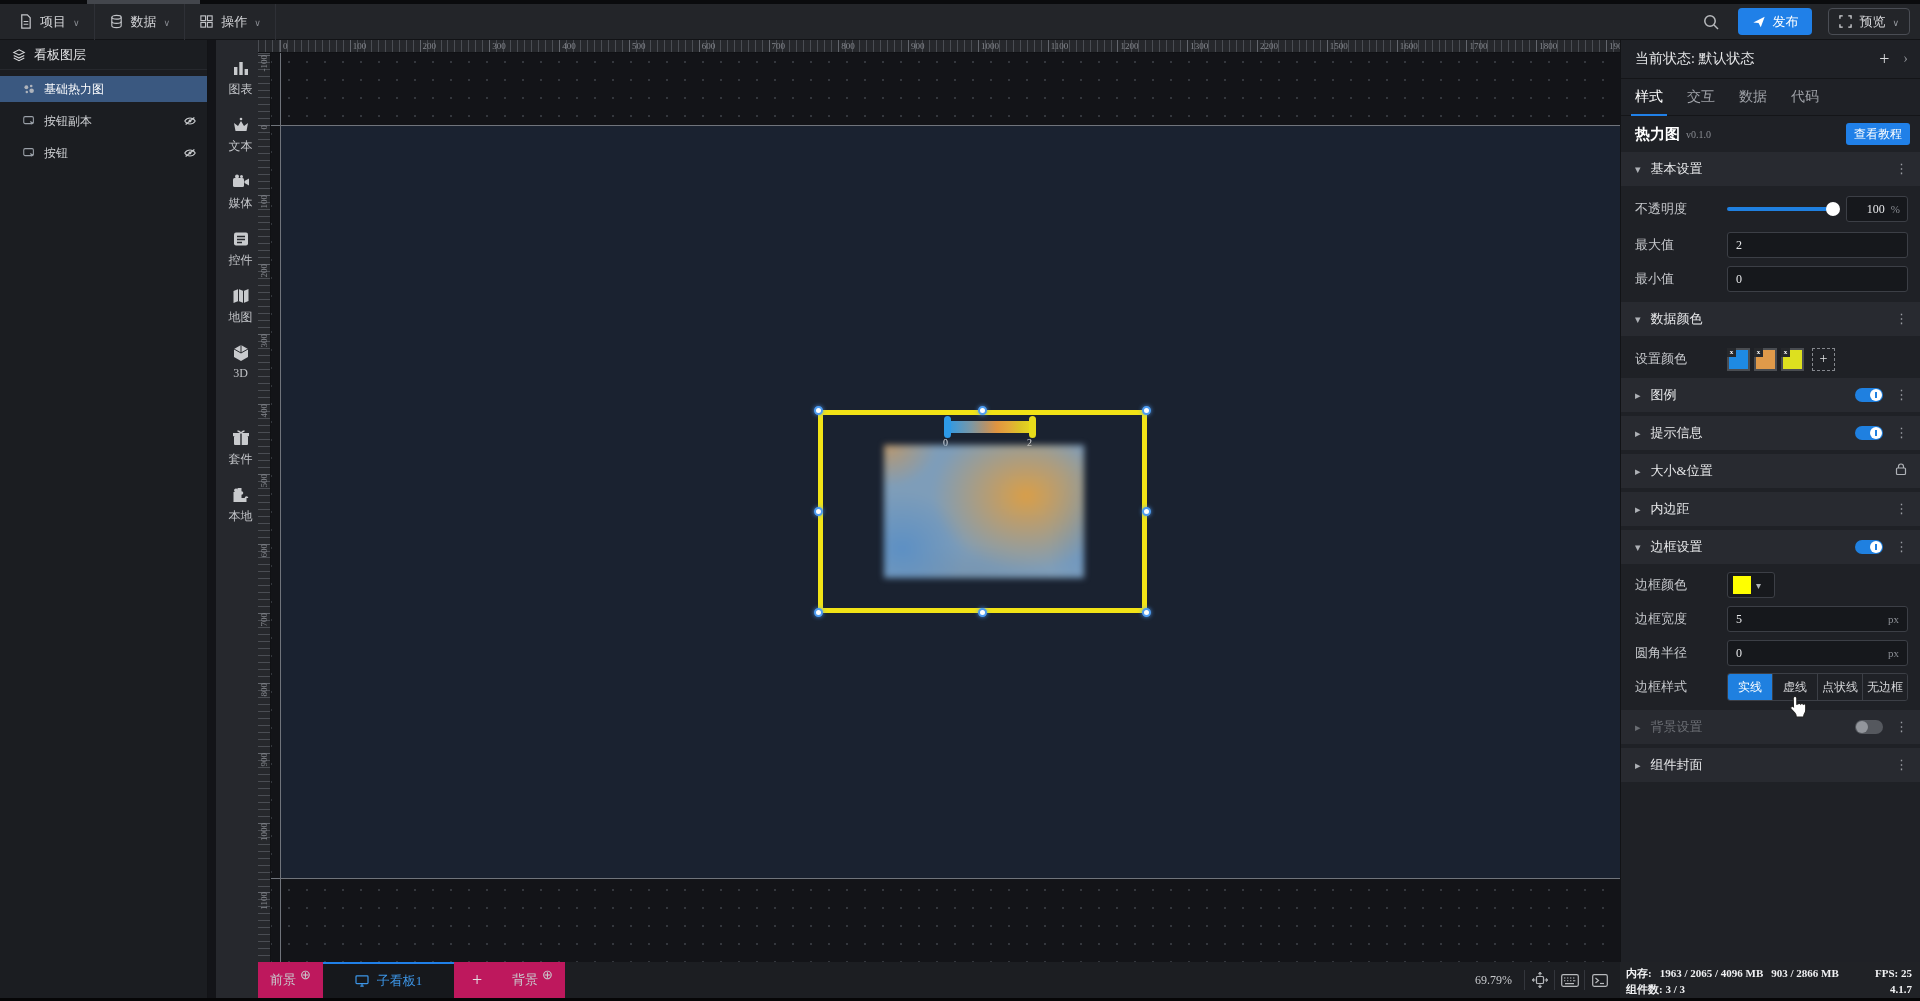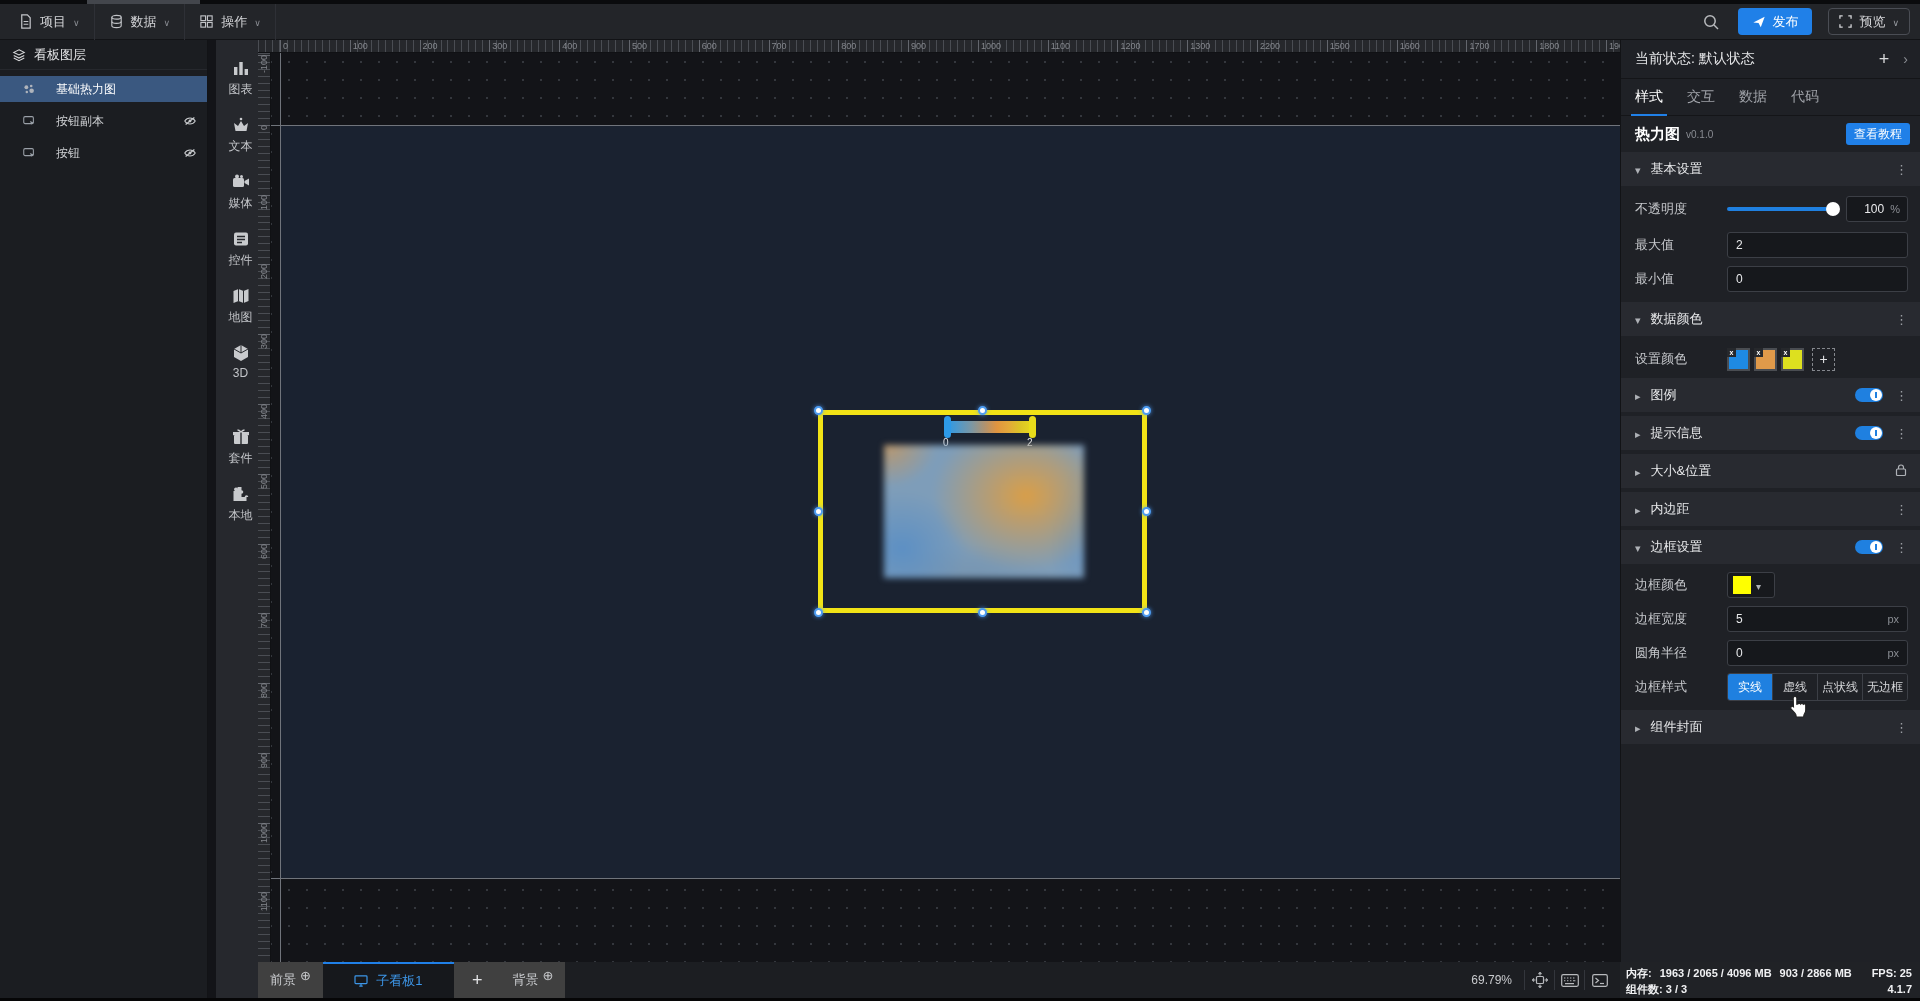--- a/index.html
+++ b/index.html
@@ -1,18 +1,18 @@
 <!DOCTYPE html>
 <html><head>
 <meta charset="utf-8">
 <style>
   * { margin:0; padding:0; box-sizing:border-box; }
   html,body { width:1920px; height:1001px; background:#000; }
   body { font-family:"Liberation Sans","DejaVu Sans",sans-serif; color:#d8d9db; font-size:13px; overflow:hidden; }
-  .app { position:relative; width:1920px; height:1001px; background:#131418; overflow:hidden; }
+  .app { position:relative; width:1920px; height:1001px; background:#131418; overflow:hidden;font-family:Liberation Serif, serif; }
 
   
   .win-strip { position:absolute; left:0; top:0; width:1920px; height:4px; background:#0a0b0d; }
   .win-strip .seg { position:absolute; left:87px; top:0; width:113px; height:4px; background:#43464c; }
 
   
   .topbar { position:absolute; left:0; top:4px; width:1920px; height:36px; background:#232529; border-bottom:1px solid #121316; display:flex; align-items:center; }
   .menu { display:flex; align-items:center; gap:7px; height:36px; padding:0 14px; border-right:1px solid #2e3036; cursor:pointer; }
   .menu:first-child { padding-left:18px; }
   .menu .mlabel { color:#d4d5d8; font-size:13px; }
@@ -21,21 +21,21 @@
   .micon svg { width:15px; height:15px; }
   .topbar-right { margin-left:auto; display:flex; align-items:center; gap:16px; padding-right:10px; }
   .search-btn { width:22px; height:22px; display:flex; align-items:center; justify-content:center; cursor:pointer; }
   .btn-publish { display:flex; align-items:center; gap:6px; background:#2080e8; color:#fff; border-radius:4px; height:27px; padding:0 14px; font-size:13px; cursor:pointer; }
   .btn-preview { display:flex; align-items:center; gap:7px; border:1px solid #4a4d54; color:#d4d5d8; border-radius:4px; height:27px; padding:0 10px; font-size:13px; cursor:pointer; }
   .btn-preview .chev::before { content:"∨"; font-size:9px; color:#9a9da3; }
 
   
   .layers { position:absolute; left:0; top:40px; width:208px; height:958px; background:#1b1d21; border-right:1px solid #121316; }
   .layers-header { display:flex; align-items:center; gap:8px; height:30px; padding:0 12px; color:#e2e3e5; font-size:13px; border-bottom:1px solid #26282d; }
-  .layer-row { display:flex; align-items:center; gap:20px; height:26px; margin:6px 0 6px 0; padding:0 10px 0 22px; color:#cfd1d4; font-size:12px; cursor:pointer; }
+  .layer-row { display:flex; align-items:center; gap:8px; height:26px; margin:6px 0 6px 0; padding:0 10px 0 22px; color:#cfd1d4; font-size:12px; cursor:pointer; }
   .layer-row.selected { background:#3a5880; color:#fff; }
   .layer-row .eye { margin-left:auto; display:flex; }
   .licon { width:14px; height:14px; display:inline-flex; flex:none; }
 
   
   .toolcol { position:absolute; left:216px; top:40px; width:50px; height:958px; background:#26282d; border-right:1px solid #121316; display:flex; flex-direction:column; align-items:center; padding-top:10px; }
   .tool-item { display:flex; flex-direction:column; align-items:center; gap:3px; width:50px; padding:8px 0 9px 0; color:#c2c4c8; font-size:12px; cursor:pointer; }
   .tool-item svg { width:20px; height:20px; }
   .tool-gap { height:30px; }
 
@@ -74,21 +74,21 @@
              background-image:
                radial-gradient(130px 105px at 71% 38%, rgba(222,158,66,.95), rgba(222,158,66,0) 72%),
                radial-gradient(70px 60px at 2% 0%, rgba(205,150,85,.75), rgba(205,150,85,0) 70%),
                radial-gradient(95px 85px at 9% 78%, rgba(84,140,198,.8), rgba(84,140,198,0) 68%),
                radial-gradient(60px 110px at 100% 62%, rgba(96,146,198,.75), rgba(96,146,198,0) 65%),
                radial-gradient(55px 45px at 99% 3%, rgba(110,155,205,.7), rgba(110,155,205,0) 65%),
                radial-gradient(140px 60px at 42% 102%, rgba(112,142,170,.6), rgba(112,142,170,0) 62%); }
 
   
   .bottombar { position:absolute; left:258px; top:962px; width:1362px; height:36px; background:#1c1e22; display:flex; align-items:stretch; }
-  .bb-left { display:flex; align-items:stretch; background:#404040; }
+  .bb-left { display:flex; align-items:stretch; background:#be185d; }
   .bb-block { display:flex; align-items:center; gap:4px; padding:0 12px; color:#c8cacd; font-size:13px; cursor:pointer; }
   .circle-plus { font-size:13px; color:#c8cacd; position:relative; top:-5px; }
   .bb-tab { display:flex; align-items:center; gap:8px; width:131px; justify-content:center; background:#16181c; border-top:2px solid #2080e8; color:#3d96e8; font-size:13px; cursor:pointer; }
   .bb-add { display:flex; align-items:center; padding:0 18px; color:#e2e3e5; font-size:18px; cursor:pointer; }
   .bb-right { margin-left:auto; display:flex; align-items:center; gap:0; padding-right:6px; }
   .zoom-val { font-size:12px; color:#c8cacd; padding-right:12px; }
   .bb-icon { width:30px; height:20px; display:flex; align-items:center; justify-content:center; border-left:1px solid #33363c; cursor:pointer; }
   .bb-icon:first-of-type { border-left:none; }
 
   
@@ -612,20 +612,28 @@
     <div class="row" style="margin-bottom:6px;">
       <span class="rlabel">边框样式</span>
       <span class="segmented">
         <span class="segbtn active">实线</span>
         <span class="segbtn">虚线</span>
         <span class="segbtn">点状线</span>
         <span class="segbtn">无边框</span>
       </span>
     </div>
 
+    <div class="sec disabled">
+      <span class="caret-r"></span>
+      <span class="stitle">背景设置</span>
+      <span class="controls">
+          <span class="toggle off"></span>
+          <span class="kebab"></span>
+        </span>
+    </div>
     <div class="sec">
       <span class="caret-r"></span>
       <span class="stitle">组件封面</span>
       <span class="controls">
           <span class="kebab"></span>
         </span>
     </div>
 
     <div class="cursor-hand">
       <svg width="22" height="24" viewBox="0 0 22 24">

